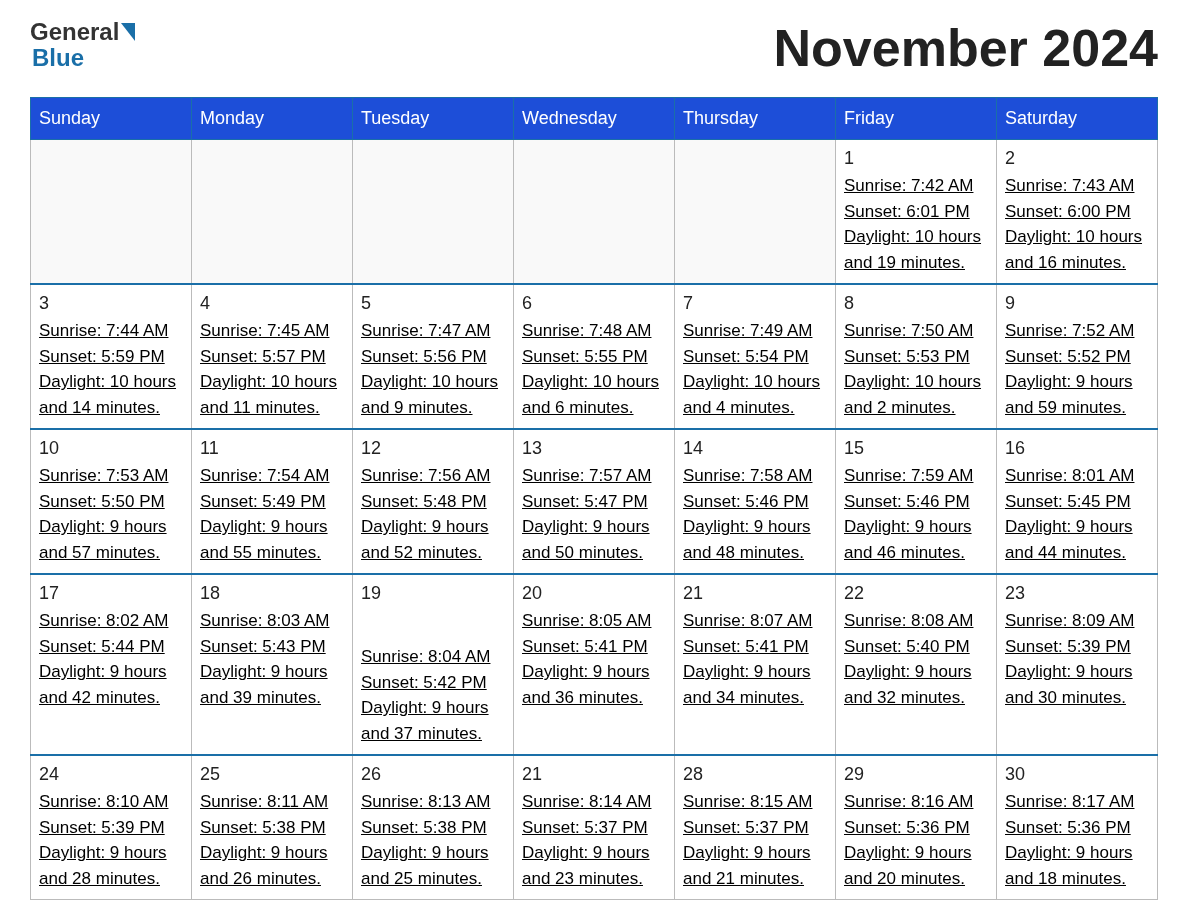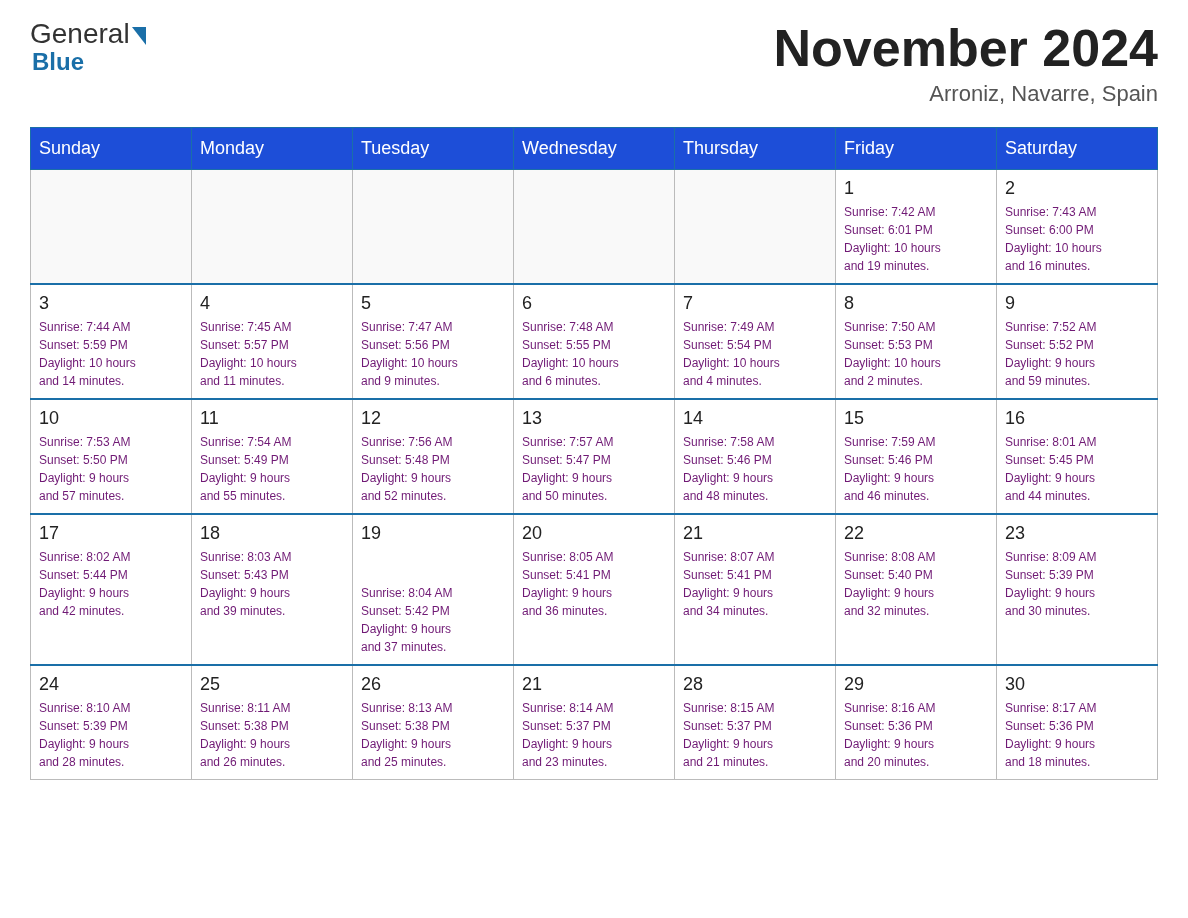--- a/index.html
+++ b/index.html
@@ -18,22 +18,22 @@
       margin-bottom: 20px;
     }
     .logo-area {
       display: flex;
       flex-direction: column;
       align-items: flex-start;
     }
     .logo-text {
       display: flex;
       align-items: flex-end;
-      font-size: 28px;
-      font-weight: normal;
+      font-size: 24px;
+      font-weight: bold;
       color: #333;
       line-height: 1;
       text-align: right;
     }
     .logo-general { color: #333; }
     .logo-blue-arrow {
       display: inline-block;
       width: 0;
       height: 0;
       border-left: 14px solid transparent;
@@ -86,23 +86,24 @@
       color: #333;
     }
     .day-number {
       font-size: 18px;
       font-weight: normal;
       color: #222;
       display: block;
       margin-bottom: 4px;
     }
     .day-info {
-      font-size: 12px;
+      font-size: 17px;
       line-height: 1.5;
-      color: #701a75;
+      color: #000000;
+      text-decoration: underline;
     }
     .empty-cell {
       background: #f9f9f9;
     }
     .row-separator td {
       border-top: 2px solid #1a6fa8;
     }
   </style>
 </head>
 <body>
@@ -110,21 +111,20 @@
 <div class="header-area">
   <div class="logo-area">
     <div class="logo-text">
       <span class="logo-general">General</span>
       <span class="logo-blue-arrow"></span>
     </div>
     <span class="logo-blue">Blue</span>
   </div>
   <div class="title-area">
     <div class="calendar-title">November 2024</div>
-    <div class="calendar-subtitle">Arroniz, Navarre, Spain</div>
   </div>
 </div>
 
 <table class="calendar-table">
   <thead>
     <tr>
     <th>Sunday</th>
         <th>Monday</th>
         <th>Tuesday</th>
         <th>Wednesday</th>

